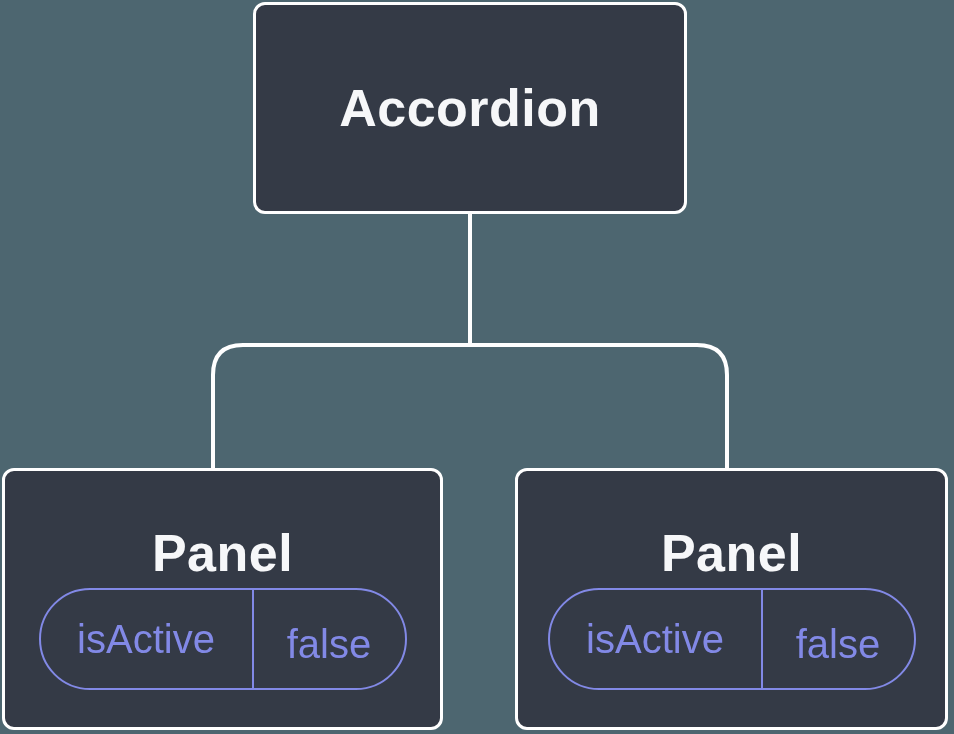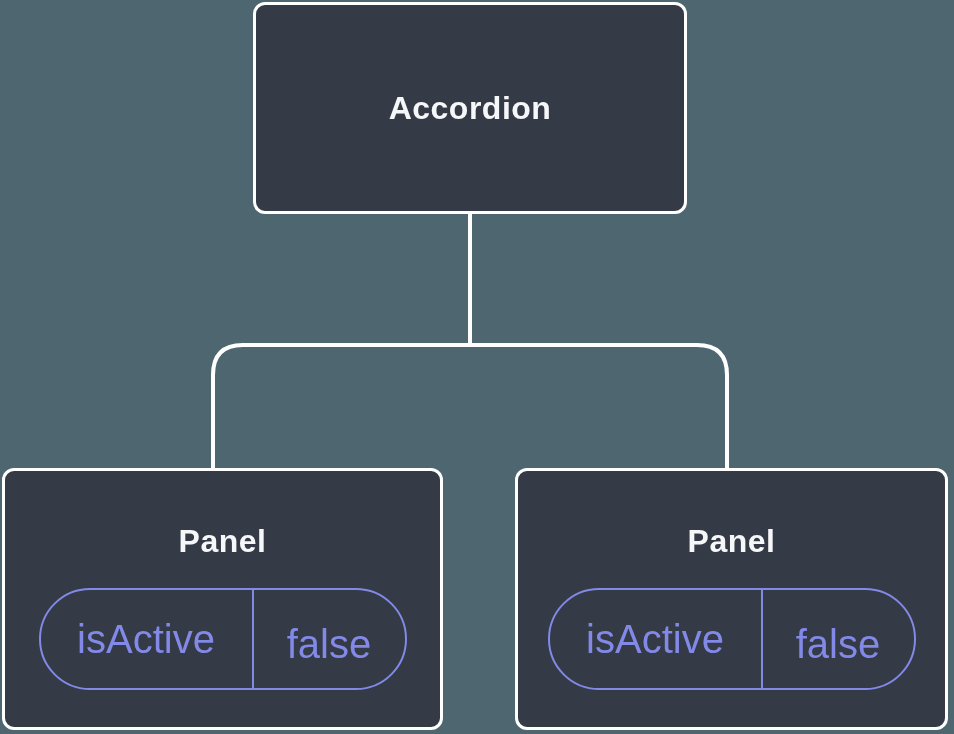--- a/index.html
+++ b/index.html
@@ -40,21 +40,21 @@
   }
   .node-root {
     left: 253px; top: 2px;
     width: 434px; height: 212px;
     display: flex;
     align-items: center;
     justify-content: center;
   }
   .node-label {
     color: var(--node-text);
-    font-size: 32px;
+    font-size: 52px;
     font-weight: 600;
     letter-spacing: 0.5px;
   }
   .node-panel-left  { left: 2px;   top: 468px; width: 441px; height: 262px; }
   .node-panel-right { left: 515px; top: 468px; width: 433px; height: 262px; }
   .panel-title {
     position: absolute;
     left: 0; top: 52px;
     width: 100%;
     text-align: center;

